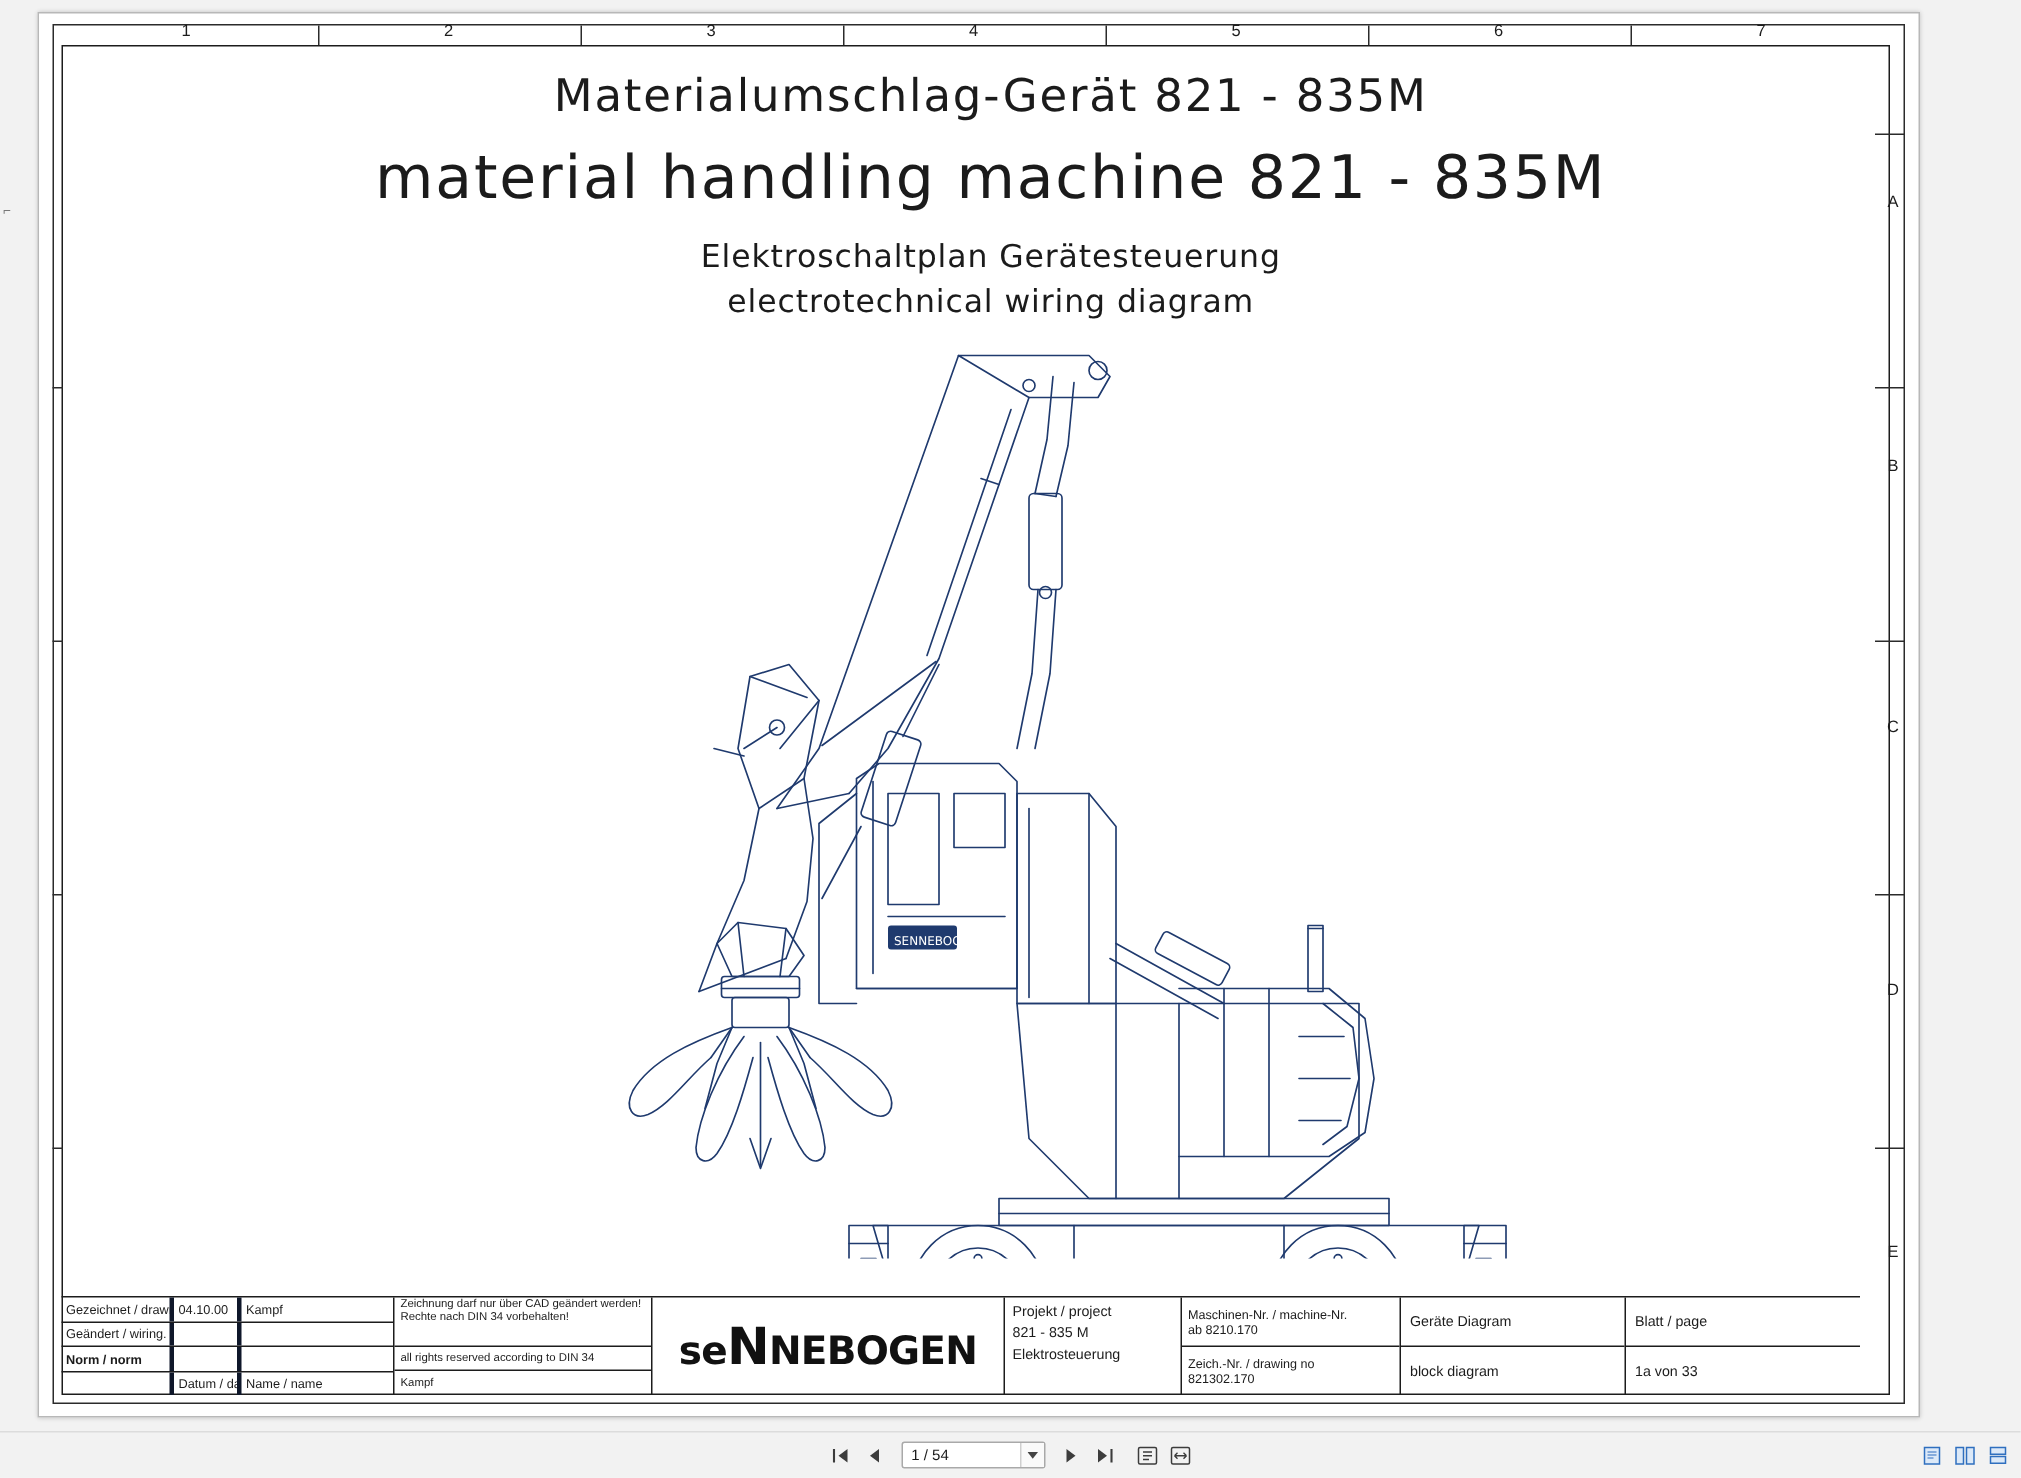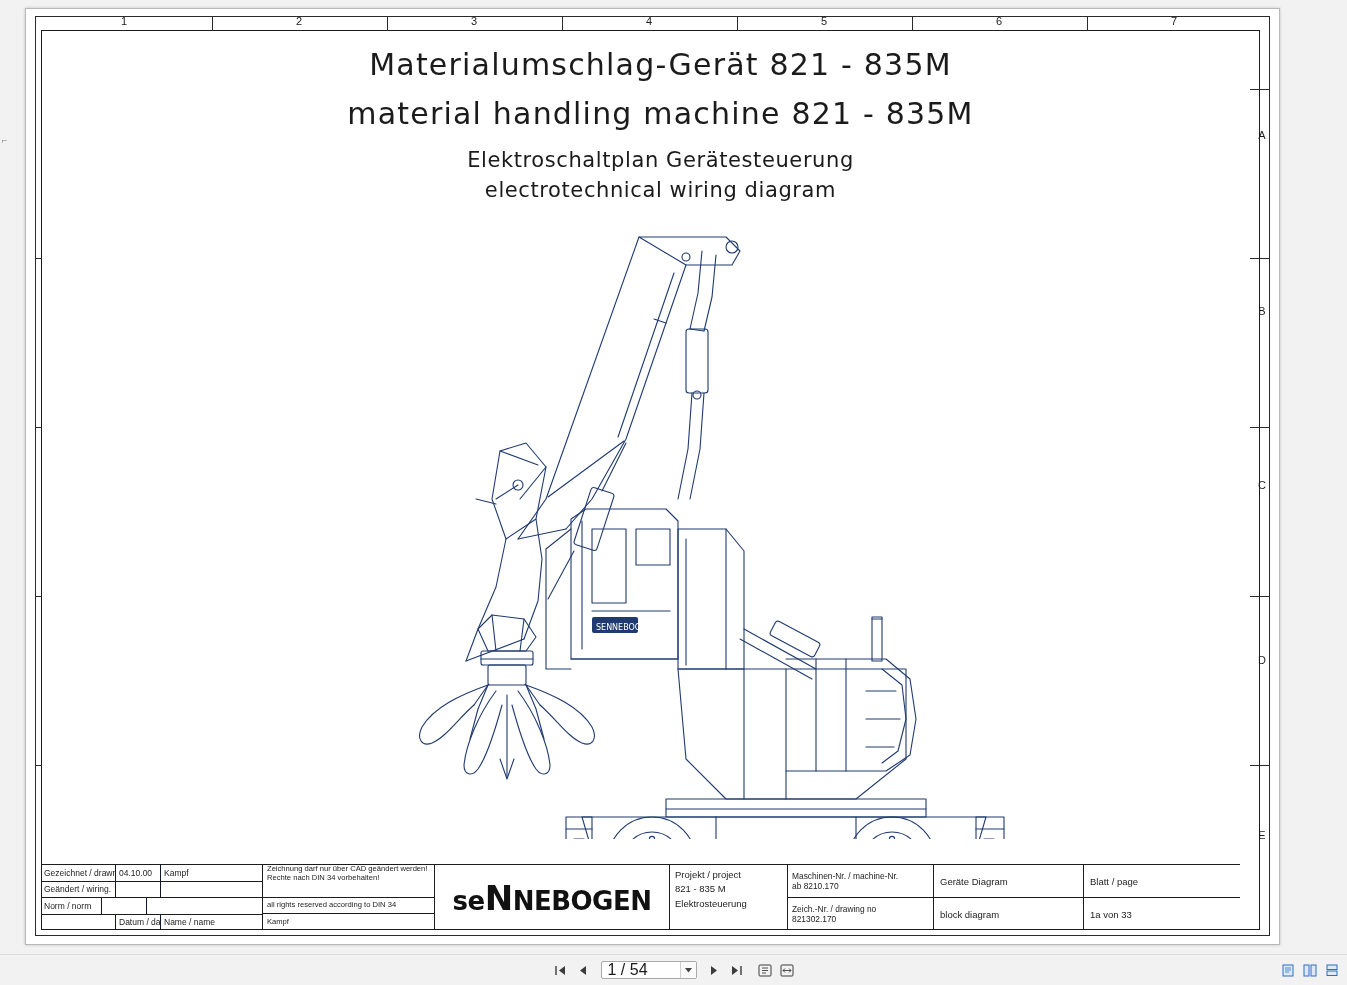--- a/index.html
+++ b/index.html
@@ -44,37 +44,37 @@
   .row-letter{
     position:absolute;right:10px;font-size:11px;color:#1c1c1c;width:14px;text-align:center;
   }
   .left-tick{
     position:absolute;left:9px;width:7px;border-top:1px solid #2b2b2b;
   }
 
   
   #titles{position:absolute;left:0;right:0;top:38px;text-align:center;color:#1b1b1b;padding-left:16px;}
   .t1{font-size:30px;letter-spacing:1.2px;font-family:"DejaVu Sans", sans-serif;font-weight:400;}
-  .t2{font-size:30px;letter-spacing:1.2px;margin-top:14px;font-family:"DejaVu Sans", sans-serif;}
+  .t2{font-size:40px;letter-spacing:1.2px;margin-top:14px;font-family:"DejaVu Sans", sans-serif;}
   .t3{font-size:21px;letter-spacing:.6px;margin-top:17px;font-family:"DejaVu Sans", sans-serif;}
   .t4{font-size:21px;letter-spacing:.6px;margin-top:6px;font-family:"DejaVu Sans", sans-serif;}
 
   
   #machine{position:absolute;left:0;top:190px;width:1253px;height:640px;}
   #machine svg{display:block;}
   #tb{
     position:absolute;left:15px;bottom:14px;width:1199px;height:66px;
     display:flex;border-top:1.4px solid #1c1c1c;box-sizing:border-box;
     font-size:8.5px;color:#1c1c1c;
   }
   .tb-cell{border-right:1.2px solid #1c1c1c;box-sizing:border-box;position:relative;}
   .tb-rows{display:flex;flex-direction:column;height:100%;}
   .tb-row{display:flex;flex:1;border-bottom:1px solid #1c1c1c;}
   .tb-row:last-child{border-bottom:none;}
-  .tb-sub{border-right:1px solid #0f172a;padding:1px 3px;display:flex;align-items:center;box-sizing:border-box;white-space:nowrap;overflow:hidden;}
+  .tb-sub{border-right:3px solid #0f172a;padding:1px 3px;display:flex;align-items:center;box-sizing:border-box;white-space:nowrap;overflow:hidden;}
   .tb-sub:last-child{border-right:none;}
 
   .tb-notes{width:172px;}
   .tb-notes .tb-row{align-items:center;padding:0 4px;font-size:7.6px;line-height:1.15;}
 
   .logo-cell{width:235px;display:flex;align-items:center;justify-content:center;}
   .logo-text{font-family:"DejaVu Sans", sans-serif;font-weight:700;font-size:26px;letter-spacing:-.5px;color:#111;}
   .logo-text .big{font-size:34px;}
 
   .proj-cell{width:118px;padding:3px 5px;font-size:9.5px;line-height:1.5;}
@@ -99,21 +99,21 @@
     display:flex;align-items:center;justify-content:center;gap:6px;
   }
   .tbtn{
     width:16px;height:18px;display:flex;align-items:center;justify-content:center;
     color:#3c3c3c;font-size:11px;line-height:1;cursor:pointer;
   }
   .tbtn svg{display:block;}
   #pagebox{
     display:flex;align-items:center;height:18px;width:96px;
     border:1px solid #a9a9a9;background:#fff;border-radius:2px;margin:0 4px;
-    font-size:16px;color:#1a1a1a;padding-left:6px;box-sizing:border-box;position:relative;
+    font-size:10px;color:#1a1a1a;padding-left:6px;box-sizing:border-box;position:relative;
   }
   #pagebox .arrow{
     position:absolute;right:0;top:0;bottom:0;width:15px;border-left:1px solid #cfcfcf;
     display:flex;align-items:center;justify-content:center;background:#fafafa;
   }
   #tb-right{position:absolute;right:8px;top:0;height:30px;display:flex;align-items:center;gap:7px;}
   .vbtn{width:15px;height:15px;display:flex;align-items:center;justify-content:center;}
 
   
   #edge-mark{position:absolute;left:2px;top:135px;font-size:9px;color:#777;}
@@ -322,21 +322,21 @@
               <div class="tb-sub" style="width:75px;">Gezeichnet / drawn</div>
               <div class="tb-sub" style="width:45px;">04.10.00</div>
               <div class="tb-sub" style="flex:1;">Kampf</div>
             </div>
             <div class="tb-row">
               <div class="tb-sub" style="width:75px;">Geändert / wiring.</div>
               <div class="tb-sub" style="width:45px;"></div>
               <div class="tb-sub" style="flex:1;"></div>
             </div>
             <div class="tb-row">
-              <div class="tb-sub" style="width:61px;">Norm / norm</div>
+              <div class="tb-sub" style="width:75px;font-weight:bold;">Norm / norm</div>
               <div class="tb-sub" style="width:45px;"></div>
               <div class="tb-sub" style="flex:1;"></div>
             </div>
             <div class="tb-row">
               <div class="tb-sub" style="width:75px;"></div>
               <div class="tb-sub" style="width:45px;">Datum / date</div>
               <div class="tb-sub" style="flex:1;">Name / name</div>
             </div>
           </div>
         </div>

